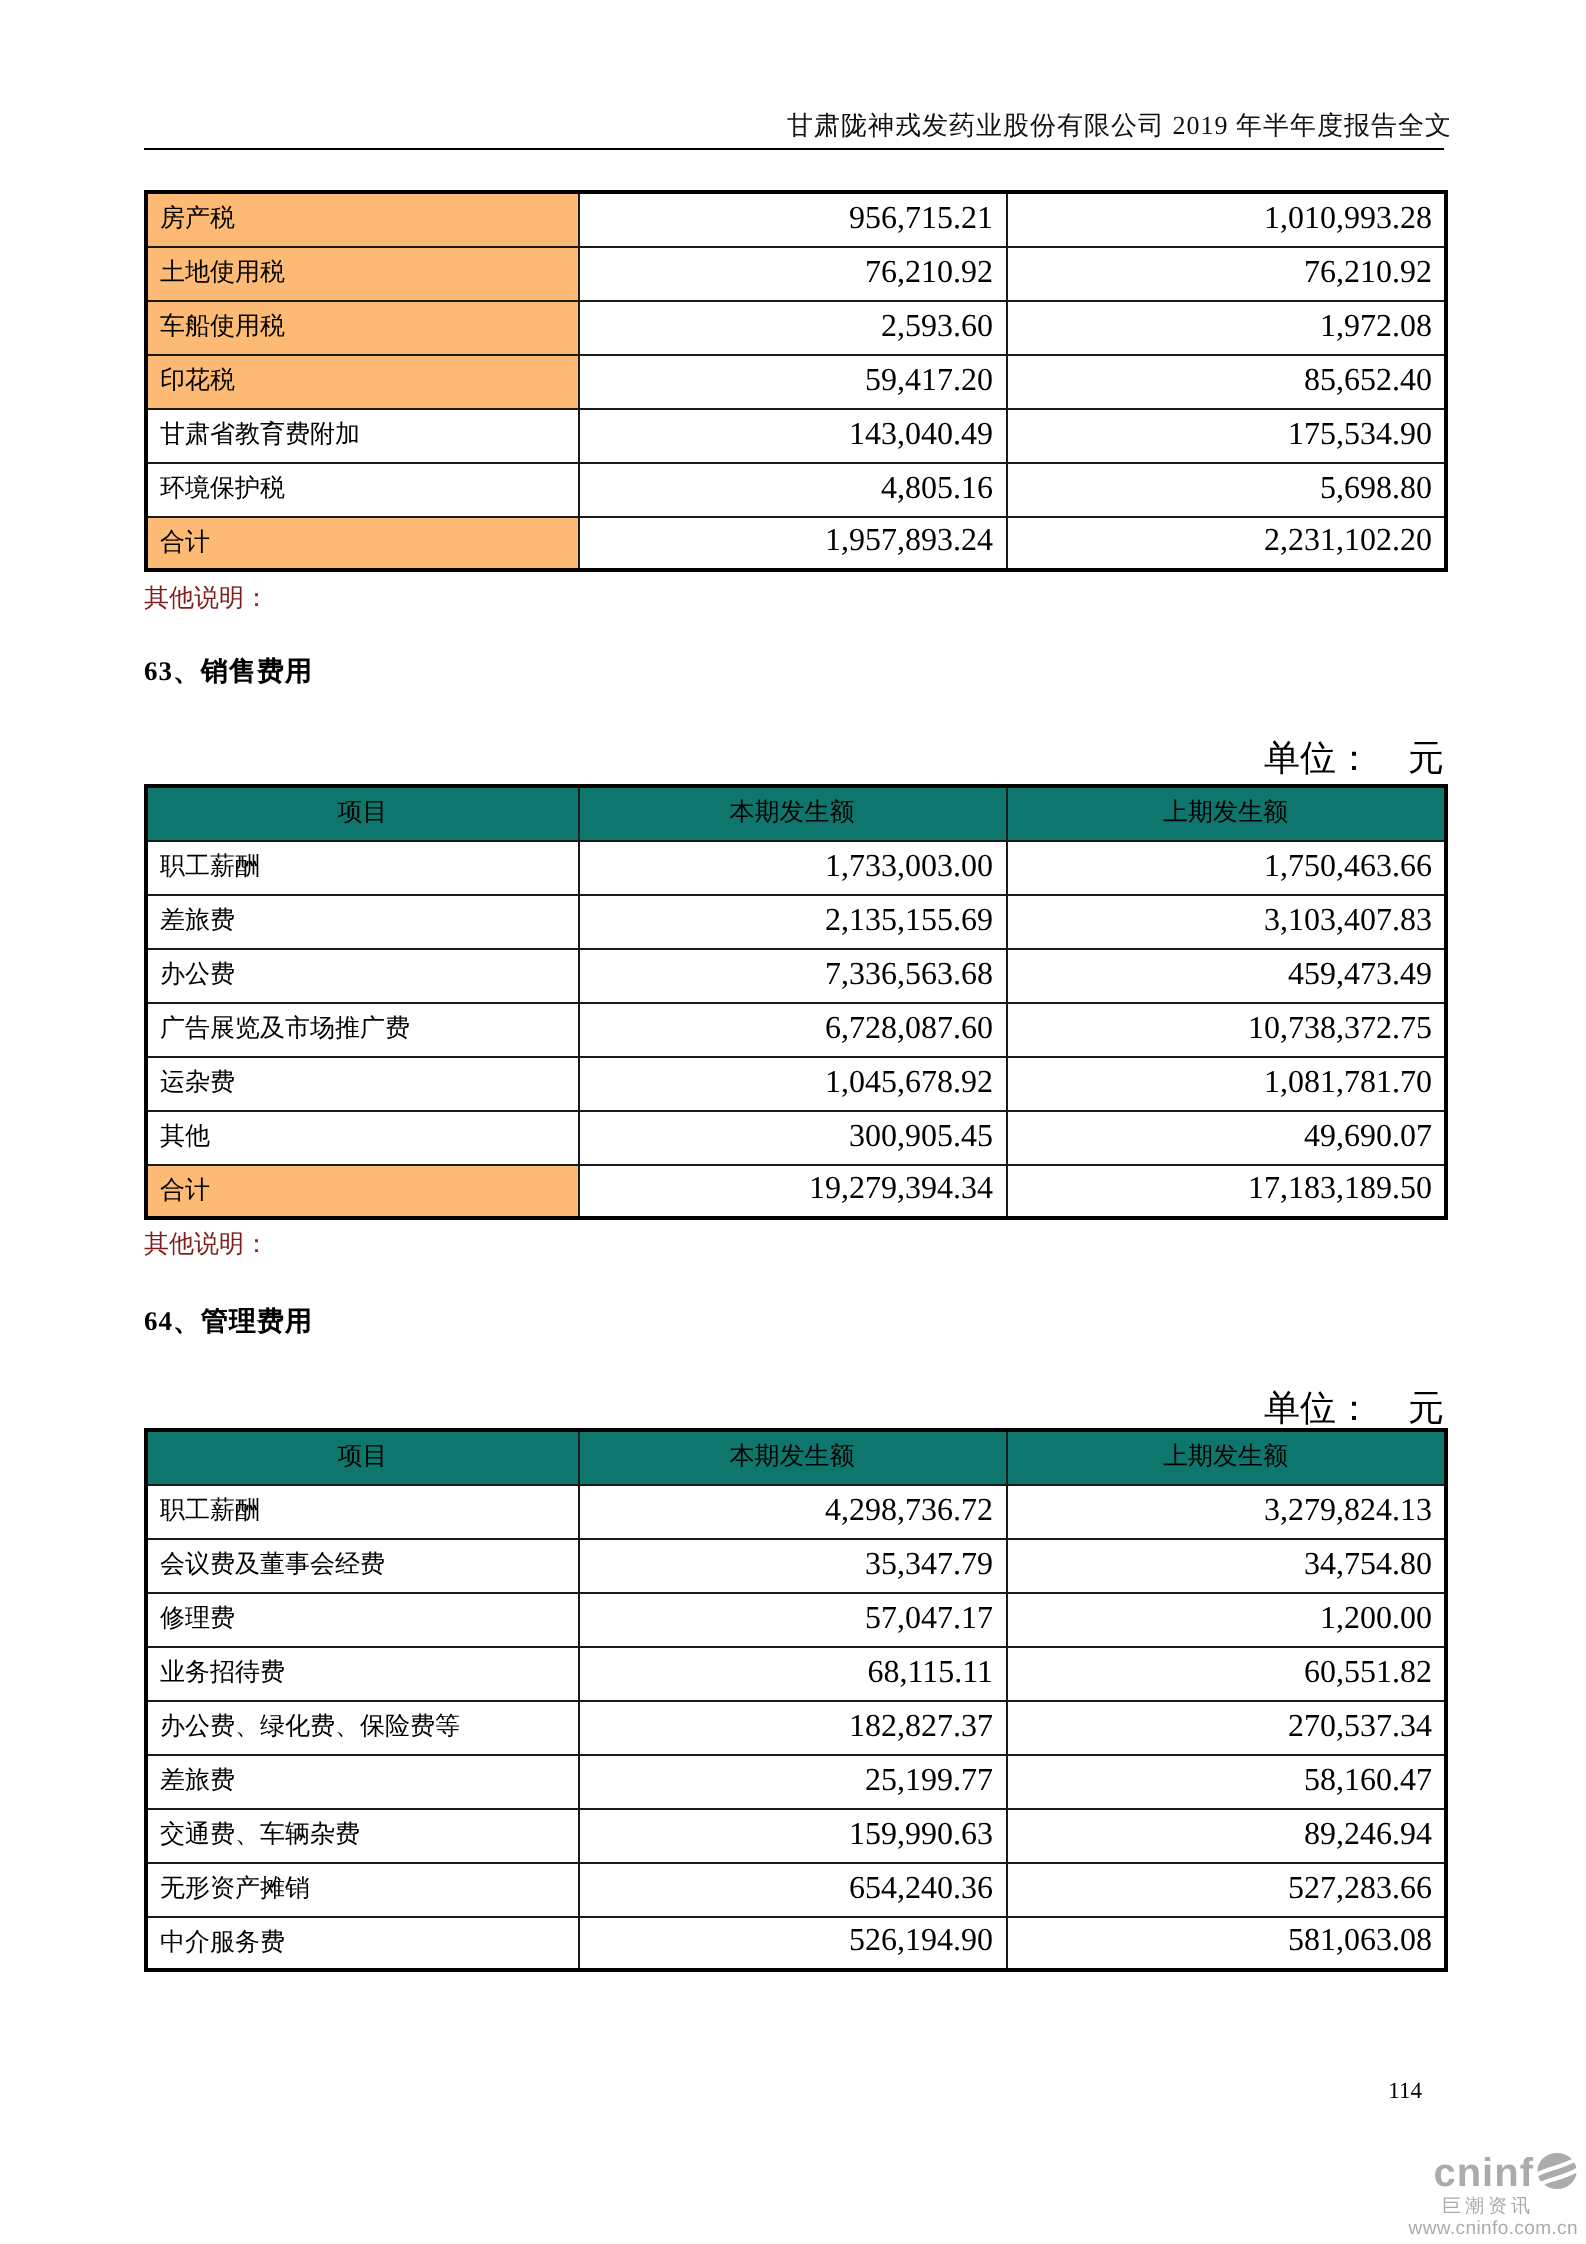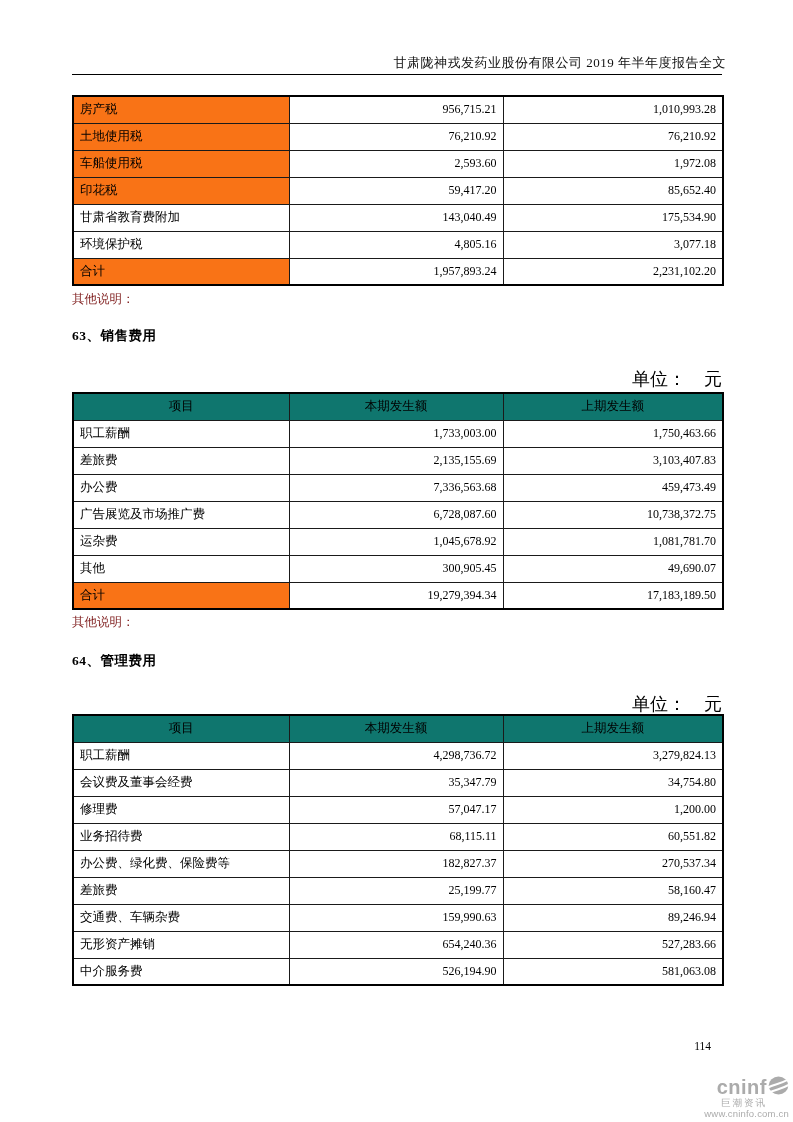--- a/index.html
+++ b/index.html
@@ -51,22 +51,22 @@
     overflow: hidden;
     white-space: nowrap;
   }
   table.fin-table { border: 2px solid #000; }
   table.fin-table th {
     background: #0f766e;
     font-weight: normal;
     text-align: center;
   }
   table.fin-table td.label { text-align: left; }
-  table.fin-table td.num { text-align: right; font-size: 12px; }
-  table.fin-table td.shaded { background: #f97316; }
+  table.fin-table td.num { text-align: right; font-size: 16px; }
+  table.fin-table td.shaded { background: #fdba74; }
   #tax-table { top: 95px; }
   #selling-table { top: 392px; }
   #admin-table { top: 714px; }
   .note {
     position: absolute;
     left: 72px;
     font-size: 12.5px;
     color: #7f1d1d;
   }
   .section-title {
@@ -158,21 +158,21 @@
           <td class="num">85,652.40</td>
         </tr>
         <tr>
           <td class="label">甘肃省教育费附加</td>
           <td class="num">143,040.49</td>
           <td class="num">175,534.90</td>
         </tr>
         <tr>
           <td class="label">环境保护税</td>
           <td class="num">4,805.16</td>
-          <td class="num">3,077.18</td>
+          <td class="num">5,698.80</td>
         </tr>
         <tr>
           <td class="label shaded">合计</td>
           <td class="num">1,957,893.24</td>
           <td class="num">2,231,102.20</td>
         </tr>
       </tbody>
   </table>
 
   <div class="note" style="top:291px">其他说明：</div>

